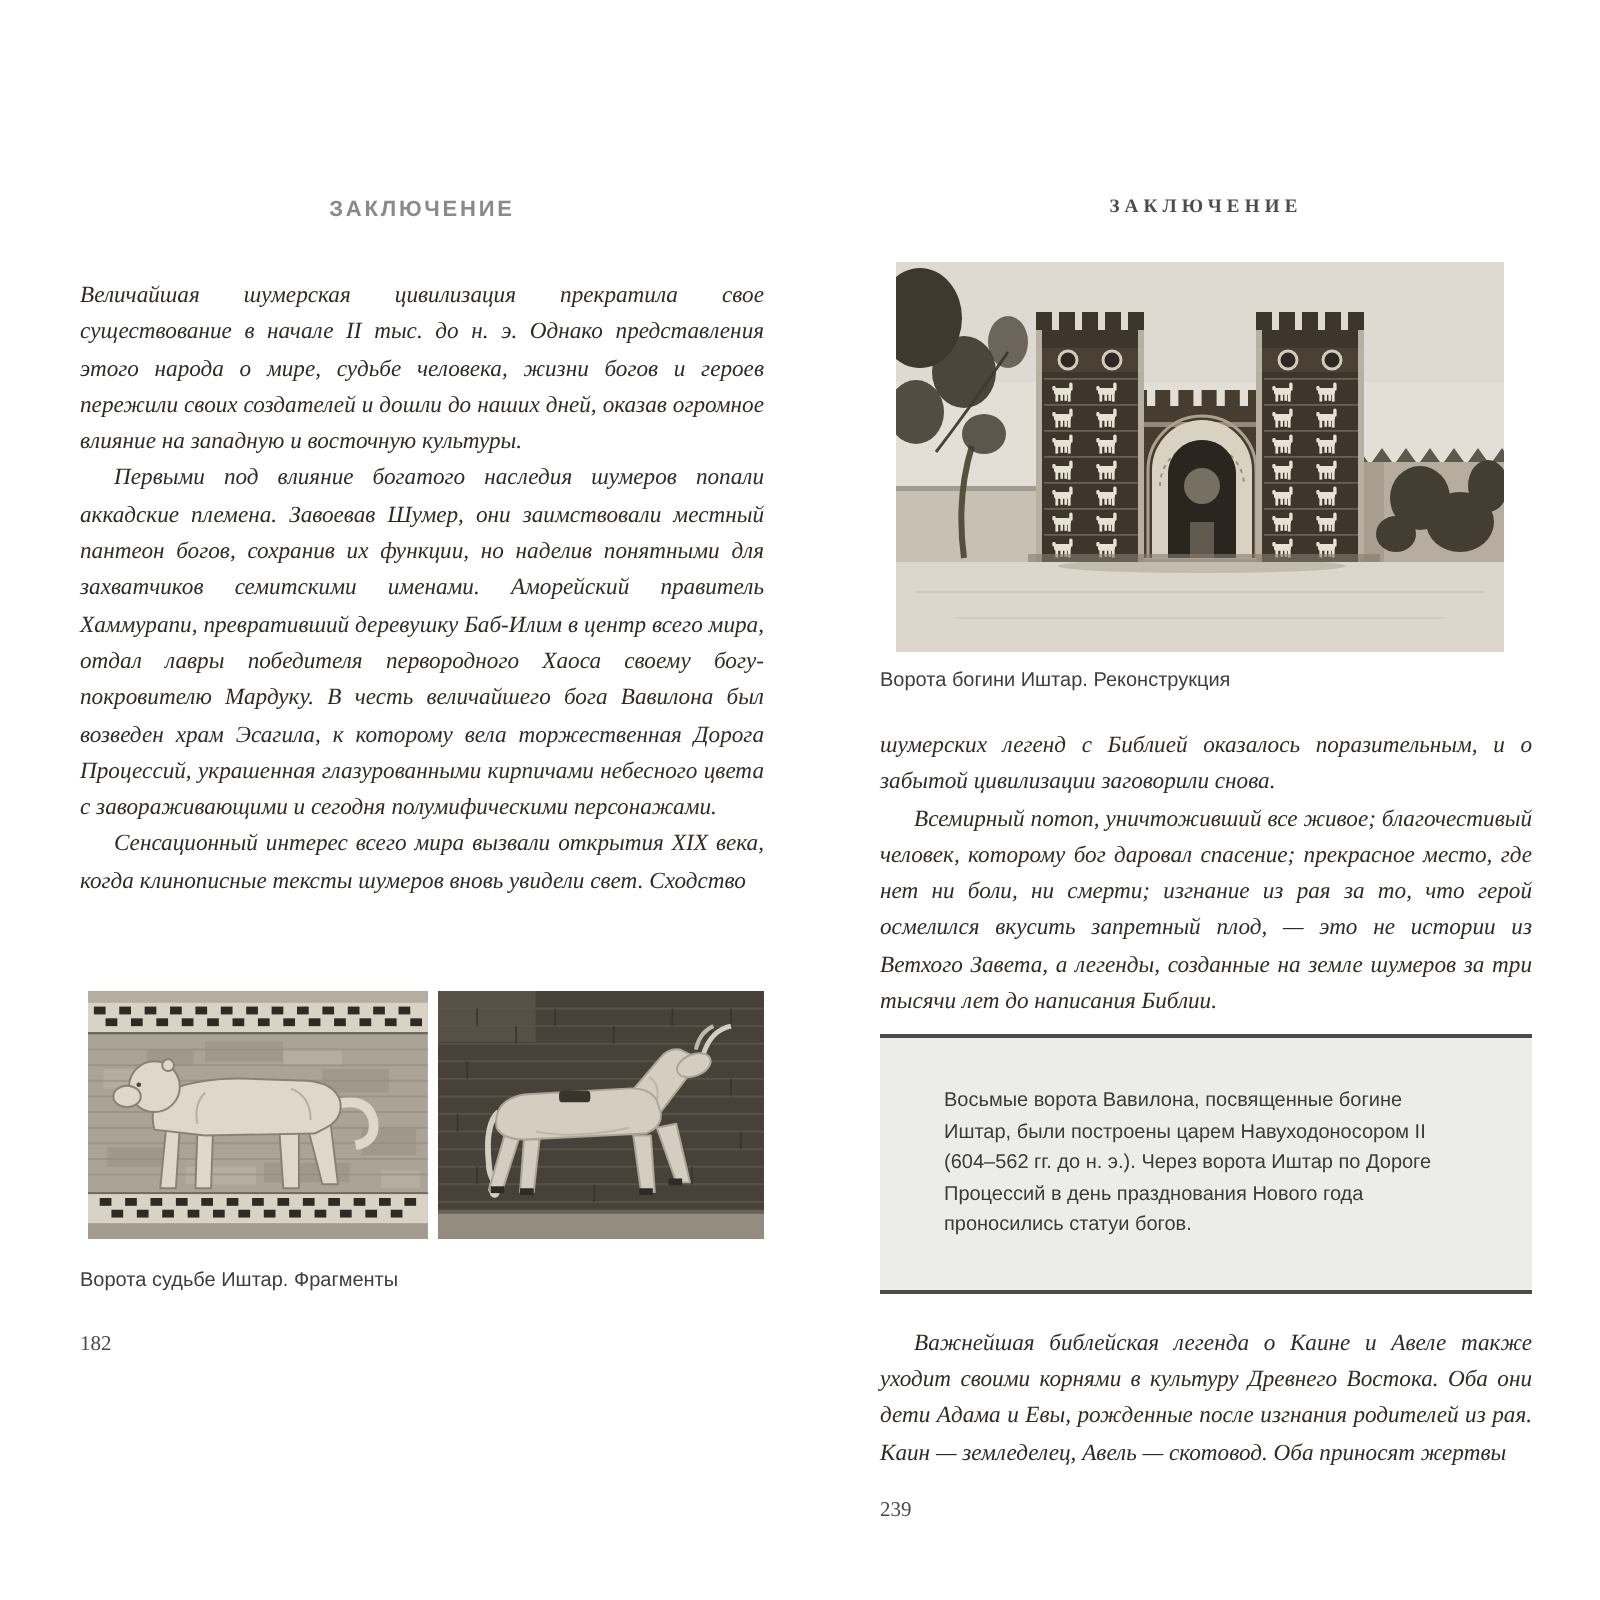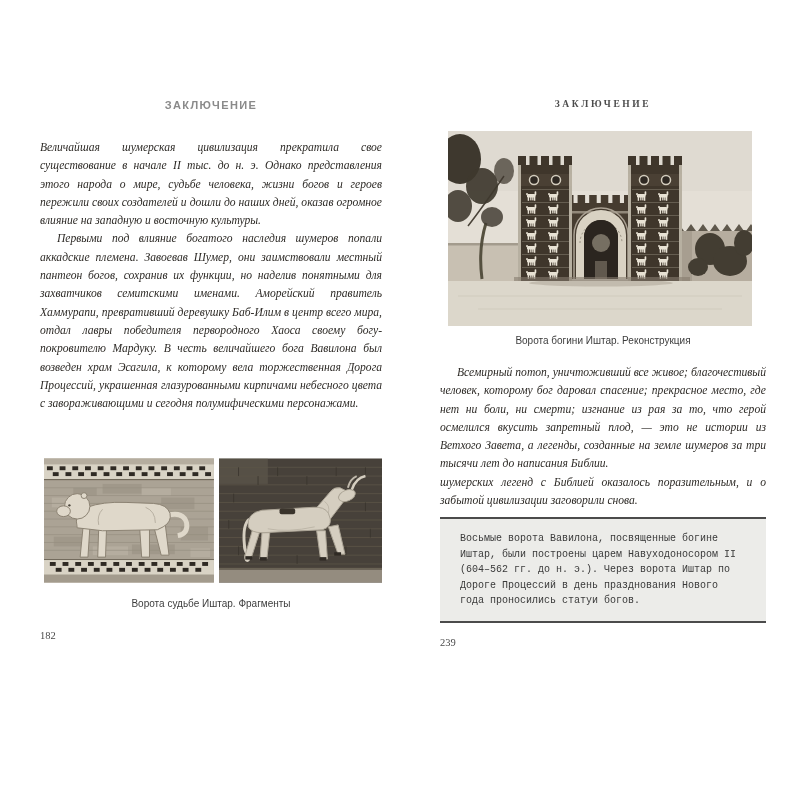--- a/index.html
+++ b/index.html
@@ -16,46 +16,47 @@
     font-weight:600;color:#4c4c4c;letter-spacing:2.6px;text-align:center;}
 
   .para{margin:0;font-family:"Liberation Serif",serif;font-size:11.6px;line-height:18.3px;
     color:#2e2b27;text-align:justify;font-style:italic;}
   .para.indent{text-indent:17px;}
 
   .fragments{margin:44px 0 0 4px;display:flex;gap:5px;height:127px;}
   .gate-figure{margin:21px 0 0 8px;width:304px;height:195px;}
   figure{padding:0;}
 
-  .caption{font-family:"Liberation Sans",sans-serif;font-size:10px;color:#3d3d3d;text-align:center;}
+  .caption{font-family:"Liberation Sans",sans-serif;font-size:10px;color:#3d3d3d;text-align:left;}
   .caption.left-cap{margin-top:14px;}
   .caption.right-cap{margin-top:9px;}
 
   .body-text.rp{margin-top:18px;}
   .note-box{margin-top:7px;border-top:2px solid #4b4b4b;border-bottom:2px solid #4b4b4b;
     background:#ECECE9;padding:12px 18px 12px 20px;}
-  .note-box p{margin:0;font-family:Liberation Mono, monospace;font-size:10px;line-height:15.5px;color:#3a3a3a;}
+  .note-box p{margin:12px;font-family:Liberation Sans, sans-serif;font-size:10px;line-height:15.5px;color:#3a3a3a;}
   .body-text.after{margin-top:16px;}
 
   .pagenum{font-family:"Liberation Serif",serif;font-size:10.5px;color:#4a4a4a;}
   .pagenum.pl{margin-top:21px;}
   .pagenum.pr{margin-top:14px;}
   svg{display:block;}
 </style>
 </head>
 <body>
 
 <div class="spread">
 
   <section class="page left">
     <h2 class="chapter-head">ЗАКЛЮЧЕНИЕ</h2>
 
     <div class="body-text">
       <p class="para">Величайшая шумерская цивилизация прекратила свое существование в начале II тыс. до н. э. Однако представления этого народа о мире, судьбе человека, жизни богов и героев пережили своих создателей и дошли до наших дней, оказав огромное влияние на западную и восточную культуры.</p>
       <p class="para indent">Первыми под влияние богатого наследия шумеров попали аккадские племена. Завоевав Шумер, они заимствовали местный пантеон богов, сохранив их функции, но наделив понятными для захватчиков семитскими именами. Аморейский правитель Хаммурапи, превративший деревушку Баб-Илим в центр всего мира, отдал лавры победителя первородного Хаоса своему богу-покровителю Мардуку. В честь величайшего бога Вавилона был возведен храм Эсагила, к которому вела торжественная Дорога Процессий, украшенная глазурованными кирпичами небесного цвета с завораживающими и сегодня полумифическими персонажами.</p>
+      <p class="para indent">Сенсационный интерес всего мира вызвали открытия XIX века, когда клинописные тексты шумеров вновь увидели свет. Сходство</p>
     </div>
 
     <figure class="fragments">
 
       <svg width="174" height="127" viewBox="0 0 174 127" xmlns="http://www.w3.org/2000/svg">
         <rect width="174" height="127" fill="#aba395"></rect>
         <rect y="0" width="174" height="6" fill="#b5ad9f"></rect>
         <g fill="#8d8577" opacity="0.35">
           <rect x="60" y="26" width="40" height="10"></rect>
             <rect x="120" y="40" width="34" height="12"></rect>
@@ -387,25 +388,28 @@
             <use href="#an" x="189" y="138"></use>
               <use href="#an" x="211" y="138"></use>
           </g>
         </g>
         <rect x="66" y="146" width="176" height="4" fill="#857c6e" opacity="0.6"></rect>
       </svg>
     </figure>
     <figcaption class="caption right-cap">Ворота богини Иштар. Реконструкция</figcaption>
 
     <div class="body-text rp">
+      <p class="para">шумерских легенд с Библией оказалось поразительным, и о забытой цивилизации заговорили снова.</p>
       <p class="para indent">Всемирный потоп, уничтоживший все живое; благочестивый человек, которому бог даровал спасение; прекрасное место, где нет ни боли, ни смерти; изгнание из рая за то, что герой осмелился вкусить запретный плод, — это не истории из Ветхого Завета, а легенды, созданные на земле шумеров за три тысячи лет до написания Библии.</p>
-      <p class="para">шумерских легенд с Библией оказалось поразительным, и о забытой цивилизации заговорили снова.</p>
     </div>
 
     <aside class="note-box">
       <p>Восьмые ворота Вавилона, посвященные богине Иштар, были построены царем Навуходоносором II (604–562 гг. до н. э.). Через ворота Иштар по Дороге Процессий в день празднования Нового года проносились статуи богов.</p>
     </aside>
 
+    <div class="body-text after">
+      <p class="para indent">Важнейшая библейская легенда о Каине и Авеле также уходит своими корнями в культуру Древнего Востока. Оба они дети Адама и Евы, рожденные после изгнания родителей из рая. Каин — земледелец, Авель — скотовод. Оба приносят жертвы</p>
+    </div>
 
     <div class="pagenum pr">239</div>
   </section>
 
 </div>
 
 </body></html>

